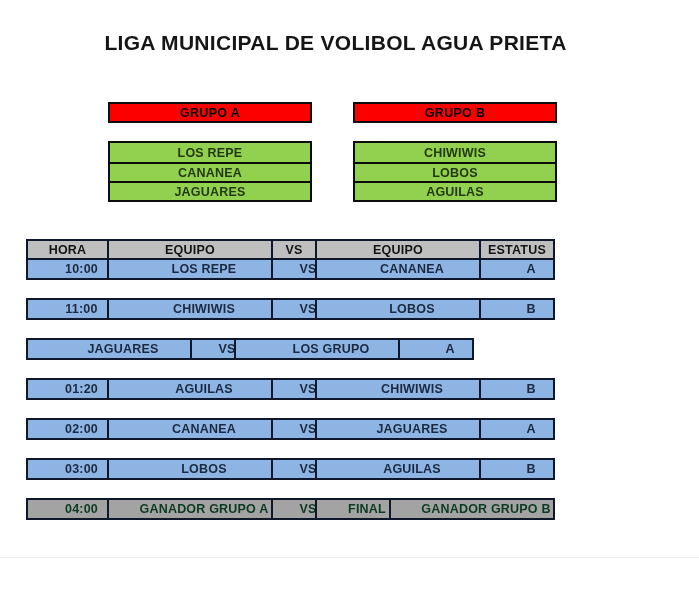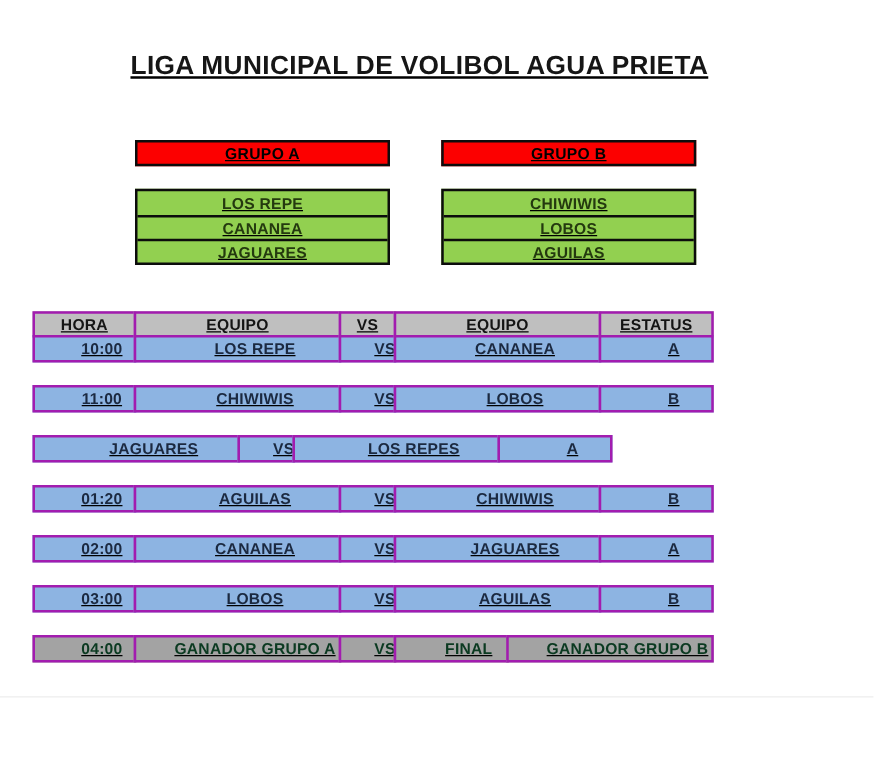--- a/index.html
+++ b/index.html
@@ -7,23 +7,22 @@
     position: relative;
     width: 699px;
     height: 614px;
     background: #ffffff;
     font-family: "Liberation Sans", sans-serif;
     overflow: hidden;
   }
   .content {
     position: absolute;
     left: 26px;
-    top: 14px;
+    top: 4px;
     width: 619px;
-    text-decoration: underline;
   }
   .title {
     margin-top: 26px;
     text-align: center;
     font-size: 21px;
     font-weight: 700;
     letter-spacing: 0.3px;
     color: #161616;
     line-height: 25px;
   }
@@ -78,33 +77,33 @@
 
   
   .schedule { margin-top: 37px; }
   .block { }
   .block + .block { margin-top: 18px; }
   .row { display: flex; }
   .row + .row { margin-top: -2px; }
   .cell {
     box-sizing: border-box;
     height: 22px;
-    border: 2px solid #a21caf;
+    border: 2px solid #0f172a;
     display: flex;
     align-items: center;
     justify-content: center;
     font-size: 12.5px;
     font-weight: 700;
     letter-spacing: 0.2px;
   }
   .cell + .cell { margin-left: -2px; }
   .c-hora { width: 83px; }
   .c-eq   { width: 166px; }
   .c-vs   { width: 46px; }
-  .c-est  { width: 92px; }
+  .c-est  { width: 76px; }
   .header-row .cell { background: #bfbfbf; color: #141414; height: 21px; }
   .match-row .cell  { background: #8db4e2; color: #1b2940; padding-left: 28px; }
   .final-row .cell  { background: #a3a3a3; color: #0b3a21; }
 
   .page-edge-line {
     position: absolute;
     left: 0;
     top: 557px;
     width: 699px;
     height: 1px;
@@ -164,21 +163,21 @@
           <div class="cell c-vs">VS</div>
           <div class="cell c-eq">LOBOS</div>
           <div class="cell c-est">B</div>
         </div>
       </div>
 
       <div class="block">
         <div class="row match-row">
           <div class="cell c-eq">JAGUARES</div>
           <div class="cell c-vs">VS</div>
-          <div class="cell c-eq">LOS REPES</div>
+          <div class="cell c-eq">LOS GRUPO</div>
           <div class="cell c-est">A</div>
         </div>
       </div>
 
       <div class="block">
         <div class="row match-row">
           <div class="cell c-hora">01:20</div>
           <div class="cell c-eq">AGUILAS</div>
           <div class="cell c-vs">VS</div>
           <div class="cell c-eq">CHIWIWIS</div>

